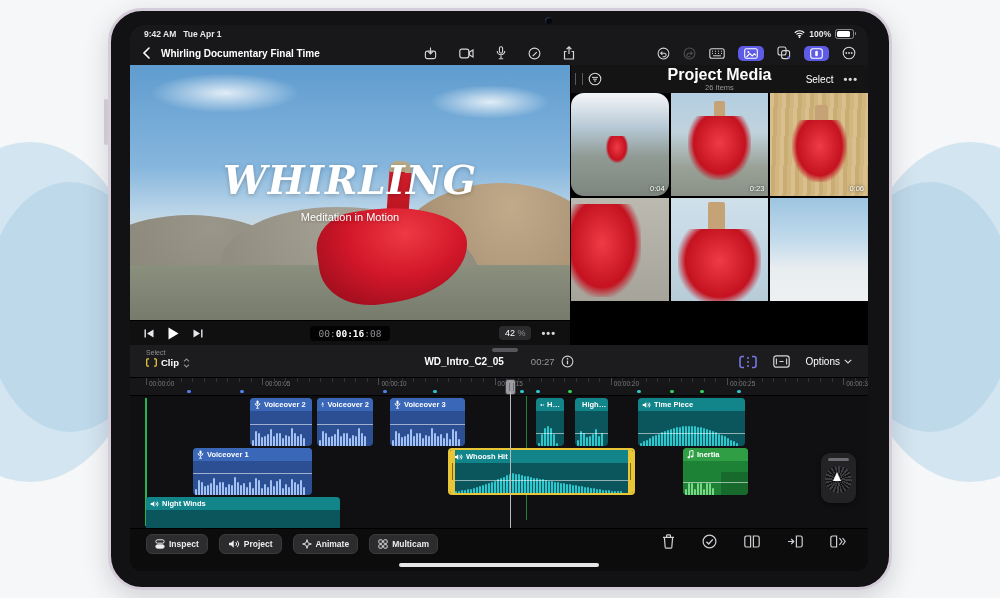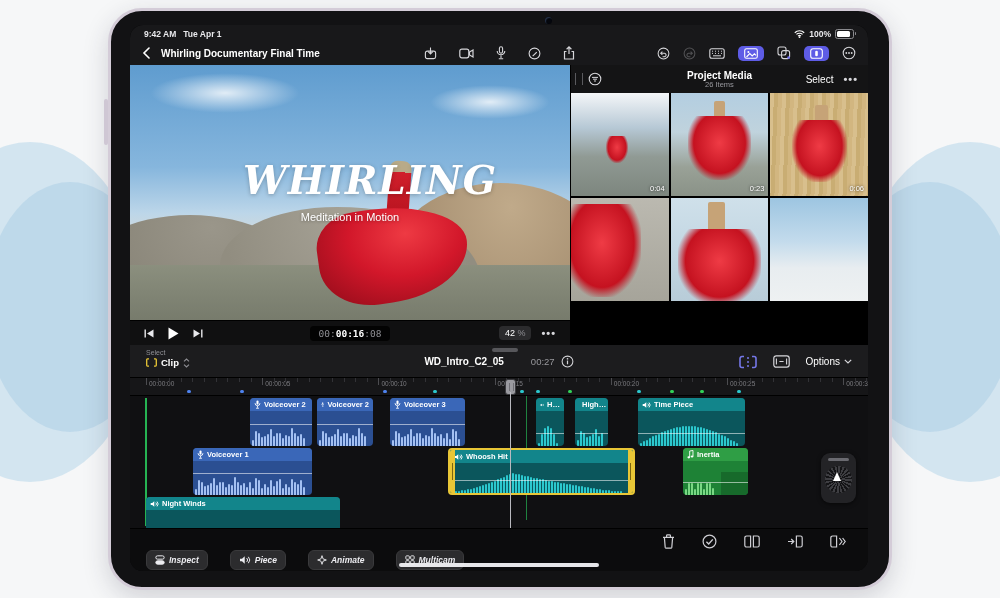--- a/index.html
+++ b/index.html
@@ -35,51 +35,51 @@
   
   .viewer{position:absolute;left:0;top:40px;width:440px;height:255px;background:#000;overflow:hidden;}
   .sky{position:absolute;inset:0;background:linear-gradient(180deg,#5f9ccf 0%,#86b6dd 40%,#bcd6e9 58%,#cfd9dd 66%);}
   .cloud{position:absolute;background:radial-gradient(ellipse,rgba(255,255,255,.8),rgba(255,255,255,0) 70%);}
   .hill-r{position:absolute;right:-40px;top:118px;width:220px;height:160px;background:radial-gradient(ellipse at 55% 15%,#c0aa8a 0%,#a89173 55%,#97815f 100%);border-radius:50% 50% 0 0;}
   .hill-m{position:absolute;left:90px;top:142px;width:260px;height:130px;background:radial-gradient(ellipse at 50% 10%,#a6a296 0%,#918d80 70%);border-radius:45% 55% 0 0;}
   .hill-l{position:absolute;left:-50px;top:150px;width:220px;height:120px;background:radial-gradient(ellipse at 60% 10%,#9a968a 0%,#868275 70%);border-radius:50% 50% 0 0;}
   .ground{position:absolute;left:0;bottom:0;width:100%;height:55px;background:linear-gradient(180deg,#8b8f7e,#777b6c);}
   .torso{position:absolute;left:258px;top:96px;width:22px;height:62px;background:linear-gradient(180deg,#b8aa88 0%,#b8aa88 18%,#d01f2b 18%,#b5121e 100%);border-radius:8px 8px 2px 2px;transform:rotate(4deg);}
   .skirt{position:absolute;left:188px;top:142px;width:150px;height:95px;background:radial-gradient(ellipse at 60% 30%,#ee3a43 0%,#d2172a 45%,#9f0e1d 85%);border-radius:30% 70% 60% 40% / 40% 50% 60% 50%;transform:rotate(-8deg);}
-  .v-title{position:absolute;left:0;top:92px;width:100%;text-align:center;color:#fff;font-family:"DejaVu Serif",serif;font-style:italic;font-weight:bold;font-size:39px;letter-spacing:1px;text-shadow:0 1px 4px rgba(0,0,0,.25);margin-left:20px;}
+  .v-title{position:absolute;left:0;top:92px;width:100%;text-align:center;color:#fff;font-family:"DejaVu Serif",serif;font-style:italic;font-weight:bold;font-size:39px;letter-spacing:1px;text-shadow:0 1px 4px rgba(0,0,0,.25);}
   .v-sub{position:absolute;left:0;top:146px;width:100%;text-align:center;color:#fff;font-size:11px;text-shadow:0 1px 3px rgba(0,0,0,.3);}
   
   .transport{position:absolute;left:0;top:295px;width:440px;height:25px;background:#101011;border-top:1px solid #000;display:flex;align-items:center;padding:0 14px;box-sizing:border-box;}
   .tr-left{display:flex;align-items:center;gap:14px;width:110px;}
   .tc-box{flex:1;display:flex;justify-content:center;}
   .tc{background:#030303;border-radius:4px;padding:2px 9px;font-family:"DejaVu Sans Mono",monospace;font-size:9.5px;color:#8e8e93;}
   .tc b{color:#fff;}
   .tr-right{display:flex;align-items:center;gap:10px;width:110px;justify-content:flex-end;}
   .zoombox{background:#2b2b2d;border-radius:4px;padding:2px 6px;font-size:9px;color:#fff;}
   .zoombox span{color:#8e8e93;}
   .dots3{color:#d8d8dc;font-size:11px;letter-spacing:1px;font-weight:bold;}
   
   .media{position:absolute;left:440px;top:40px;width:298px;height:280px;background:#141415;border-left:1px solid #000;box-sizing:border-box;}
   .m-head{height:28px;display:flex;align-items:center;padding:0 10px 0 4px;color:#fff;position:relative;}
   .grab{width:6px;height:12px;border-left:1.5px solid #5a5a5e;border-right:1.5px solid #5a5a5e;margin-right:5px;}
   .m-titlewrap{position:absolute;left:0;right:0;text-align:center;pointer-events:none;}
-  .m-title{font-size:10px;font-weight:bold;display:block;}
+  .m-title{font-size:16px;font-weight:bold;display:block;}
   .m-sub{font-size:7.5px;color:#98989d;display:block;margin-top:-1px;}
   .m-right{margin-left:auto;display:flex;align-items:center;gap:10px;}
   .m-select{font-size:10px;color:#fff;}
   .m-grid{position:absolute;left:0;top:28px;right:0;bottom:0;display:grid;grid-template-columns:1fr 1fr 1fr;grid-auto-rows:103px;gap:2px;background:#000;overflow:hidden;}
   .tile{position:relative;overflow:hidden;}
   .dur{position:absolute;right:4px;bottom:3px;font-size:7.5px;color:#fff;text-shadow:0 0 3px rgba(0,0,0,.8);}
   .blob{position:absolute;background:radial-gradient(ellipse at 50% 42%,#ef3b45 0%,#c51220 58%,rgba(197,18,31,0) 74%);}
   .hat{position:absolute;background:#c6a377;border-radius:2px 2px 1px 1px;}
   .whitefig{position:absolute;background:radial-gradient(ellipse at 50% 40%,#ffffff 0%,#f2f2f0 55%,rgba(240,240,238,0) 75%);}
   .t1{background:linear-gradient(180deg,#a3bccd 0%,#ccd8de 52%,#e2e1dc 100%);}
   .t2{background:linear-gradient(180deg,#c6dae8 0%,#cee0ec 40%,#c39b6b 60%,#a87e51 100%);}
   .t3{background:linear-gradient(180deg,#e9d8d2 0%,#f2e9e2 58%,#eee6de 100%);}
-  .t4{background:linear-gradient(180deg,#f4f6f8 0%,#b6c8d5 34%,#909a94 62%,#7d867e 100%);}
+  .t4{background:linear-gradient(180deg,#f4f6f8 0%,#b6c8d5 34%,#909a94 62%,#7d867e 100%);border-radius:13px;}
   .t5{background:linear-gradient(180deg,#b3cee1 0%,#c0d3dd 38%,#99a197 72%,#8a9287 100%);}
   .t6{background:repeating-linear-gradient(92deg,#d8bf8d 0 4px,#c9ad73 4px 8px,#d2b680 8px 12px);}
   .t7{background:linear-gradient(180deg,#bbb9b0 0%,#a6a49a 100%);}
   .t8{background:linear-gradient(180deg,#cfe0ea 0%,#c3d7e3 48%,#b8ccd8 100%);}
   .t9{background:linear-gradient(180deg,#9dc5e1 0%,#c3dbec 42%,#e8edf0 68%,#eef1f2 100%);}
   
   .timeline{position:absolute;left:0;top:320px;width:100%;height:226px;background:#101012;}
   .tl-toolbar{position:absolute;left:0;top:0;width:100%;height:33px;background:#1c1c1e;border-bottom:1px solid #000;box-sizing:border-box;color:#fff;}
   .tl-pill{position:absolute;left:362px;top:3px;width:26px;height:4px;border-radius:2px;background:#57575b;}
   .tool-group{position:absolute;left:16px;top:4px;}
@@ -122,21 +122,21 @@
   .playhead{position:absolute;left:375px;top:0;width:11px;height:150px;pointer-events:auto;}
   .ph-handle{position:absolute;left:0;top:1px;width:9px;height:14px;background:#9a9aa0;border:1px solid #3a3a3e;border-radius:3px;}
   .ph-handle::after{content:"";position:absolute;left:2.5px;top:3px;width:3px;height:8px;border-left:1px solid #6e6e74;border-right:1px solid #6e6e74;}
   .ph-line{position:absolute;left:4.5px;top:14px;width:1.5px;height:136px;background:#b9b9bf;}
   .dial{position:absolute;right:12px;top:75px;width:35px;height:50px;background:#232326;border-radius:9px;box-shadow:0 1px 4px rgba(0,0,0,.6);}
   .dial-grip{position:absolute;left:7px;top:5px;width:21px;height:3px;border-radius:2px;background:#6a6a70;}
   .dial-wheel{position:absolute;left:4px;top:13px;width:27px;height:27px;border-radius:50%;background:repeating-conic-gradient(#3e3e42 0deg 9deg,#141416 9deg 18deg);}
   .dial-ptr{position:absolute;left:11.5px;top:19px;width:0;height:0;border-left:4px solid transparent;border-right:4px solid transparent;border-bottom:9px solid #fff;filter:drop-shadow(0 0 1px #000);}
   
   .bottombar{position:absolute;left:0;top:183px;width:100%;height:43px;background:#0c0c0d;border-top:1px solid #000;box-sizing:border-box;}
-  .bb-buttons{position:absolute;left:16px;top:21px;display:flex;gap:22px;font-style:italic;}
+  .bb-buttons{position:absolute;left:16px;top:5px;display:flex;gap:11px;}
   .bb-btn{background:#2c2c2e;border:1px solid #3a3a3c;border-radius:6px;height:18px;display:flex;align-items:center;gap:4px;padding:0 8px;color:#ececf0;font-size:8.5px;font-weight:bold;}
   .bb-icons{position:absolute;right:22px;top:5px;display:flex;gap:27px;align-items:center;}
   .home{position:absolute;left:269px;bottom:4px;width:200px;height:4px;border-radius:2px;background:#f2f2f5;opacity:.95;}
 </style>
 </head>
 <body>
 
 <div class="stage">
   <div class="ripple rip-l1"></div>
   <div class="ripple rip-l2"></div>
@@ -907,21 +907,21 @@
                   <rect x="1" y="1" width="10" height="4" rx="2" stroke="#ececf0" fill="none" stroke-width="1.2"></rect>
                   <rect x="1" y="7" width="10" height="4" rx="2" stroke="#ececf0" fill="#ececf0" stroke-width="1.2"></rect>
                 </svg>
               <span>Inspect</span>
             </span>
             <span class="bb-btn">
               <svg width="12" height="10" viewBox="0 0 13 11">
                   <path d="M1 4 H3.2 L6.2 1.4 V9.6 L3.2 7 H1 Z" fill="#ececf0"></path>
                   <path d="M8.4 3.4 A3 3 0 0 1 8.4 7.6 M10.2 2 A5.2 5.2 0 0 1 10.2 9" stroke="#ececf0" stroke-width="1.1" fill="none"></path>
                 </svg>
-              <span>Piece</span>
+              <span>Project</span>
             </span>
             <span class="bb-btn">
               <svg width="10" height="10" viewBox="0 0 12 12">
                   <path d="M6 0.8 L7.3 4.7 L11.2 6 L7.3 7.3 L6 11.2 L4.7 7.3 L0.8 6 L4.7 4.7 Z" stroke="#ececf0" fill="none" stroke-width="1.1"></path>
                 </svg>
               <span>Animate</span>
             </span>
             <span class="bb-btn">
               <svg width="10" height="10" viewBox="0 0 12 12">
                   <rect x="1" y="1" width="4.2" height="4.2" rx="1" stroke="#ececf0" fill="none" stroke-width="1.1"></rect>

